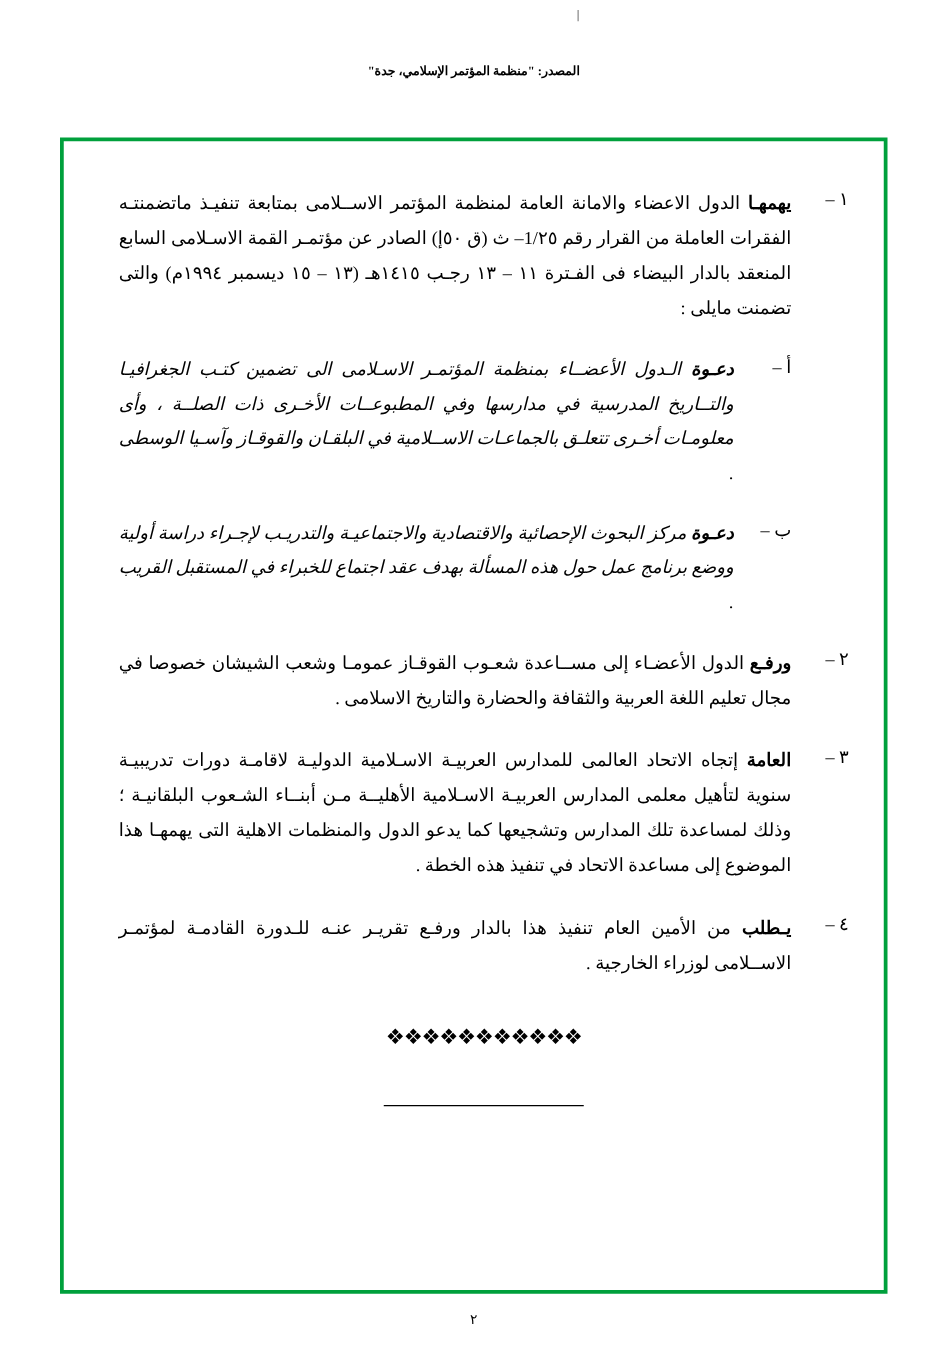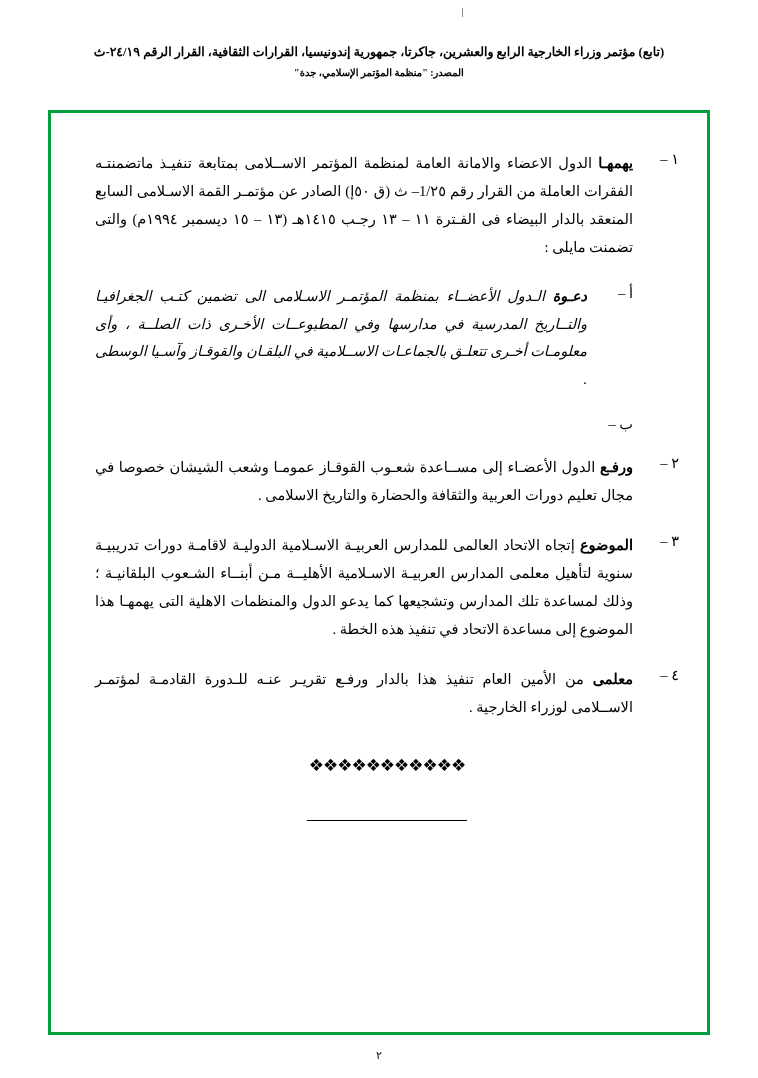--- a/index.html
+++ b/index.html
@@ -147,54 +147,54 @@
   }
 </style>
 </head>
 <body>
 
 <div class="page">
 
   <div class="top-tick"></div>
 
   <div class="header">
-    <div class="header-line1">(تابع) مؤتمر وزراء الخارجية الرابع والعشرين، جاكرتا، جمهورية إندونيسيا، القرارات الثقافية، القرار الرقم ٢٤/١٩-ث</div>
     <div class="header-line2">المصدر: "منظمة المؤتمر الإسلامي، جدة"</div>
   </div>
 
   <div class="frame">
     <div class="content">
 
       <div class="clause">
         <div class="clause-num">١ –</div>
         <div class="clause-body"><span class="lead">يهمهـا</span> <span>الدول الاعضاء والامانة العامة لمنظمة المؤتمر الاســلامى بمتابعة تنفيـذ ماتضمنتـه الفقرات العاملة من القرار رقم 1/٢٥– ث (ق ٥٠إ) الصادر عن مؤتمـر القمة الاسـلامى السابع المنعقد بالدار البيضاء فى الفـترة ١١ – ١٣ رجـب ١٤١٥هـ (١٣ – ١٥ ديسمبر ١٩٩٤م) والتى تضمنت مايلى :</span></div>
       </div>
 
       <div class="subitem">
         <div class="sub-letter">أ –</div>
         <div class="sub-body"><span class="lead">دعـوة</span> <span>الـدول الأعضــاء بمنظمة المؤتمـر الاسـلامى الى تضمين كتـب الجغرافيـا والتــاريخ المدرسية في مدارسها وفي المطبوعــات الأخـرى ذات الصلــة ، وأى معلومـات أخـرى تتعلـق بالجماعـات الاســلامية في البلقـان والقوقـاز وآسـيا الوسطى .</span></div>
       </div>
 
       <div class="subitem">
         <div class="sub-letter">ب –</div>
+        <div class="sub-body"><span class="lead">دعـوة</span> <span>مركز البحوث الإحصائية والاقتصادية والاجتماعيـة والتدريـب لإجـراء دراسة أولية ووضع برنامج عمل حول هذه المسألة بهدف عقد اجتماع للخبراء في المستقبل القريب .</span></div>
       </div>
 
       <div class="clause">
         <div class="clause-num">٢ –</div>
-        <div class="clause-body"><span class="lead">ورفـع</span> <span>الدول الأعضـاء إلى مســاعدة شعـوب القوقـاز عمومـا وشعب الشيشان خصوصا في مجال تعليم دورات العربية والثقافة والحضارة والتاريخ الاسلامى .</span></div>
+        <div class="clause-body"><span class="lead">ورفـع</span> <span>الدول الأعضـاء إلى مســاعدة شعـوب القوقـاز عمومـا وشعب الشيشان خصوصا في مجال تعليم اللغة العربية والثقافة والحضارة والتاريخ الاسلامى .</span></div>
       </div>
 
       <div class="clause">
         <div class="clause-num">٣ –</div>
-        <div class="clause-body"><span class="lead">الموضوع</span> <span>إتجاه الاتحاد العالمى للمدارس العربيـة الاسـلامية الدوليـة لاقامـة دورات تدريبيـة سنوية لتأهيل معلمى المدارس العربيـة الاسـلامية الأهليــة مـن أبنــاء الشـعوب البلقانيـة ؛ وذلك لمساعدة تلك المدارس وتشجيعها كما يدعو الدول والمنظمات الاهلية التى يهمهـا هذا الموضوع إلى مساعدة الاتحاد في تنفيذ هذه الخطة .</span></div>
+        <div class="clause-body"><span class="lead">العامة</span> <span>إتجاه الاتحاد العالمى للمدارس العربيـة الاسـلامية الدوليـة لاقامـة دورات تدريبيـة سنوية لتأهيل معلمى المدارس العربيـة الاسـلامية الأهليــة مـن أبنــاء الشـعوب البلقانيـة ؛ وذلك لمساعدة تلك المدارس وتشجيعها كما يدعو الدول والمنظمات الاهلية التى يهمهـا هذا الموضوع إلى مساعدة الاتحاد في تنفيذ هذه الخطة .</span></div>
       </div>
 
       <div class="clause">
         <div class="clause-num">٤ –</div>
-        <div class="clause-body"><span class="lead">معلمى</span> <span>من الأمين العام تنفيذ هذا بالدار ورفـع تقريـر عنـه للـدورة القادمـة لمؤتمـر الاســلامى لوزراء الخارجية .</span></div>
+        <div class="clause-body"><span class="lead">يـطلب</span> <span>من الأمين العام تنفيذ هذا بالدار ورفـع تقريـر عنـه للـدورة القادمـة لمؤتمـر الاســلامى لوزراء الخارجية .</span></div>
       </div>
 
       <div class="ornament">❖❖❖❖❖❖❖❖❖❖❖</div>
 
       <div class="rule"></div>
 
     </div>
   </div>
 
   <div class="page-number">٢</div>

